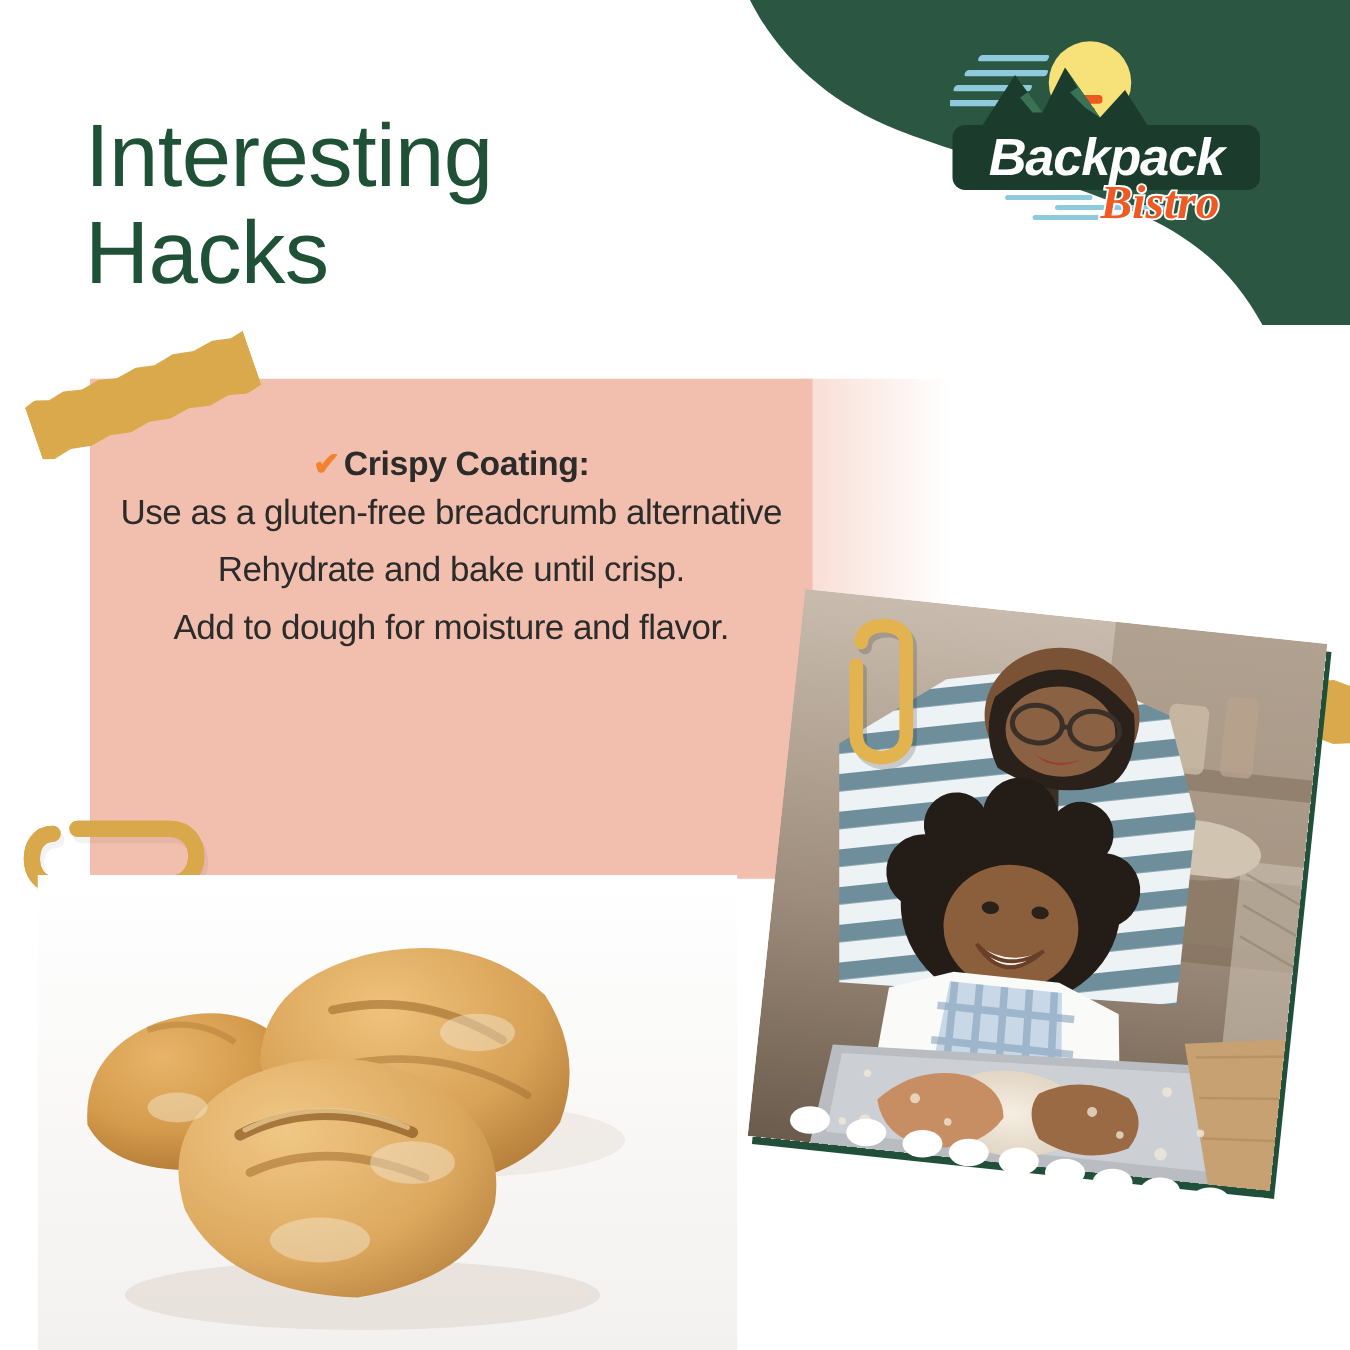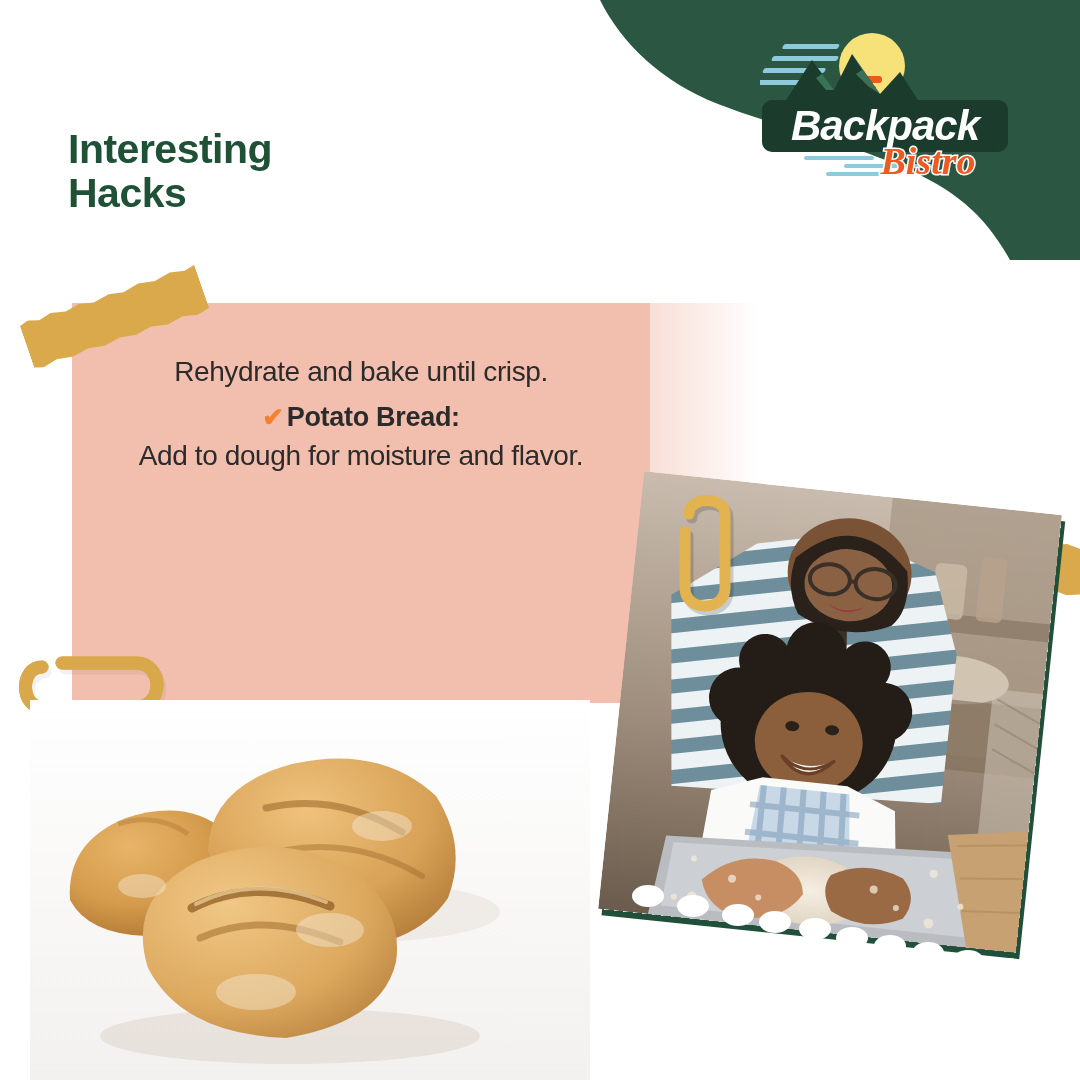--- a/index.html
+++ b/index.html
@@ -24,25 +24,24 @@
     left:760px; top:14px;
     width:250px; height:170px;
   }
 
   
   #page-title {
     position:absolute;
     left:68px; top:88px;
     width:420px;
     color:#1F5136;
-    font-size:41px;
+    font-size:71px;
     line-height:1.08;
-    font-weight:bold;
+    font-weight:normal;
     letter-spacing:-0.5px;
-    margin-top:39px;
   }
 
   
   #hacks-card {
     position:absolute;
     left:72px; top:303px;
     width:578px; height:400px;
     background:#F2BFAE;
   }
   #hacks-card-glow {
@@ -166,30 +165,33 @@
 <div id="page-title">
   <div>Interesting</div>
   <div>Hacks</div>
 </div>
 
 <div id="hacks-card"></div>
 <div id="hacks-card-glow"></div>
 
 <div id="hacks-list">
 
+  <div class="hack-item">
+    <div class="hack-head">
+      <span class="check-icon">✔</span><span>Crispy Coating:</span>
+    </div>
+    <div class="hack-desc">Use as a gluten-free breadcrumb alternative</div>
+  </div>
 
 
   <div class="hack-item">
     <div class="hack-desc">Rehydrate and bake until crisp.</div>
   </div>
 
   <div class="hack-item">
-    <div class="hack-head">
-      <span class="check-icon">✔</span><span>Potato Bread:</span>
-    </div>
     <div class="hack-desc">Add to dough for moisture and flavor.</div>
   </div>
 
 </div>
 
 <div class="tape" id="tape-card-topleft"></div>
 <div class="tape" id="tape-photo-topright"></div>
 
 <div id="kitchen-photo">
   <svg viewBox="0 0 420 440" preserveAspectRatio="xMidYMid slice">

